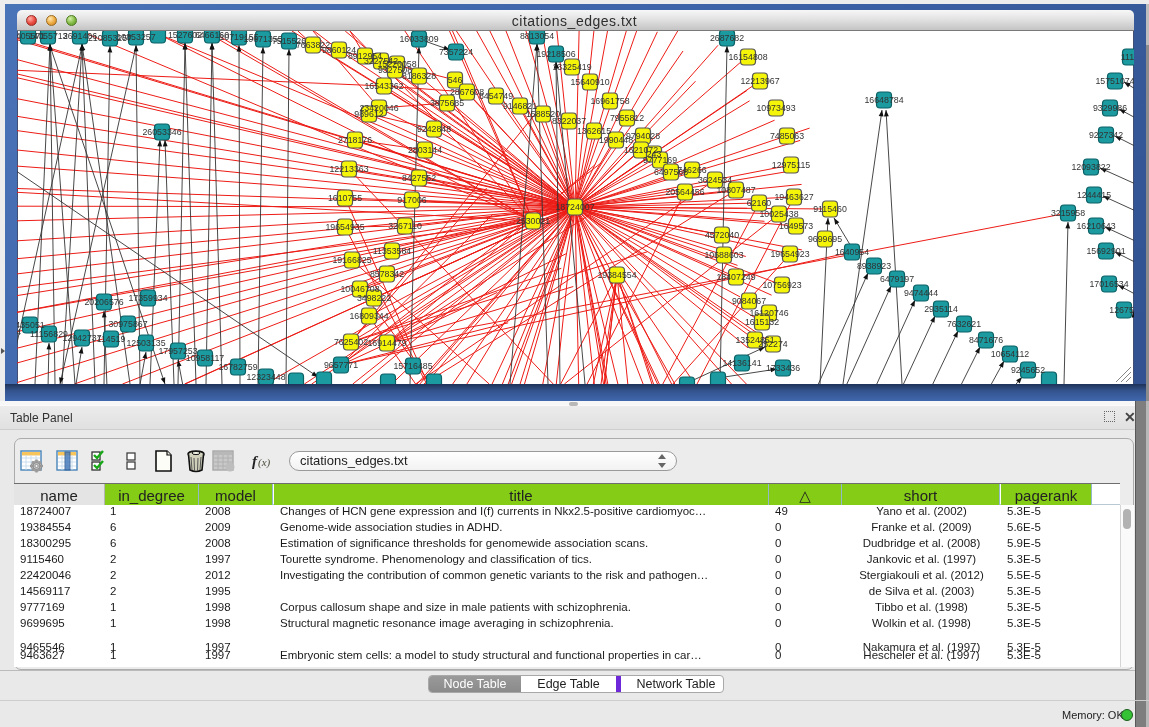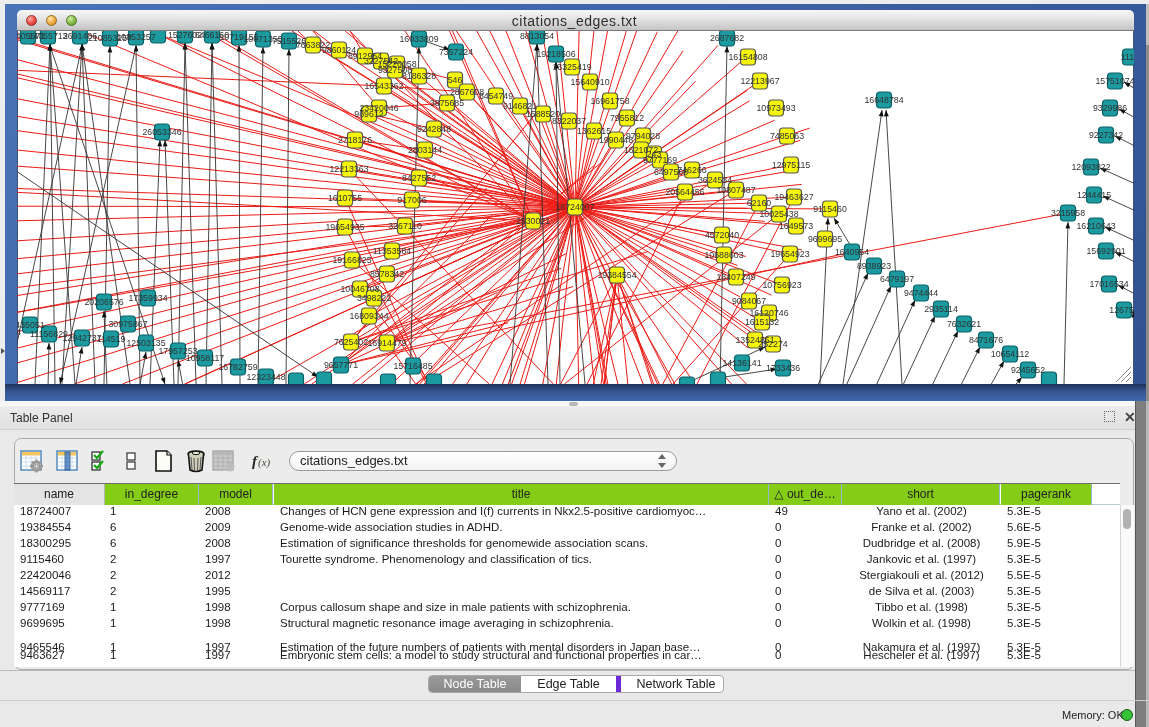--- a/index.html
+++ b/index.html
@@ -19,21 +19,21 @@
 #canvas{left:17px;top:31px;width:1117px;height:353px;background:#fff;overflow:hidden;box-shadow:inset 1px 0 0 #3f4f76,inset -1px 0 0 #3f4f76}
 #leftarrow{left:1px;top:348px;width:0;height:0;border-left:4px solid #555;border-top:3px solid transparent;border-bottom:3px solid transparent}
 
 #botbg{left:0;top:401px;width:1135px;height:326px;background:#e9e9e9}
 #botgray{left:1135px;top:401px;width:11px;height:326px;background:#7e7e7e;border-left:1px solid #585858}
 #botgray2{left:1146px;top:401px;width:3px;height:326px;background:#b8b8b8}
 #tpbar{left:0;top:405px;width:1135px;height:25px;background:linear-gradient(180deg,#ececec,#e0e0e0);border-top:1px solid #fafafa;border-bottom:1px solid #cfcfcf}
 #tptitle{left:10px;top:411px;font-size:12px;color:#333}
 #tpx{left:1124px;top:409px;font-size:14px;color:#444;font-weight:bold}
 #panel{left:14px;top:438px;width:1120px;height:232px;border:1px solid #ababab;border-radius:7px;background:#ececec}
-#thead{left:14px;top:483px;width:1106px;height:22px;border-top:1px solid #6e6e6e;border-bottom:1px solid #b9c9d2;background:#fff;font-size:12px;color:#222}
+#thead{left:14px;top:483px;width:1106px;height:22px;border-top:1px solid #6e6e6e;border-bottom:1px solid #b9c9d2;background:#fff;font-size:15px;color:#222}
 .th{position:absolute;text-align:center;border-right:1px solid #93b8cc;height:21px;top:0;padding-top:3px;background:#84cc16}
 #tbody{left:14px;top:505px;width:1106px;height:162px;background:#fff}
 .trow{position:absolute;left:14px;width:1106px;height:16px;font-size:11.5px;color:#1a1a1a;white-space:nowrap}
 .c{position:absolute;overflow:hidden}
 .c1{left:6px;width:92px}.c2{left:96px;width:90px}.c3{left:191px;width:70px}
 .c4{left:266px;width:490px}.c5{left:761px;width:66px}
 .c6{left:828px;width:159px;text-align:center}.c7{left:993px;width:92px}
 #sbtrack{left:1120px;top:505px;width:14px;height:162px;background:#fafafa;border-left:1px solid #d5d5d5}
 #sbthumb{left:1123px;top:509px;width:8px;height:20px;background:#b2b2b2;border-radius:4px}
 #pbotline{left:0;top:670px;width:1135px;height:1px;background:#bbb}
@@ -873,21 +873,21 @@
     <span class="c c5">49</span>
     <span class="c c6">Yano et al. (2002)</span>
     <span class="c c7">5.3E-5</span>
   </div>
 <div class="trow" style="top:521px">
     <span class="c c1">19384554</span>
     <span class="c c2">6</span>
     <span class="c c3">2009</span>
     <span class="c c4">Genome-wide association studies in ADHD.</span>
     <span class="c c5">0</span>
-    <span class="c c6">Franke et al. (2002)</span>
+    <span class="c c6">Franke et al. (2009)</span>
     <span class="c c7">5.6E-5</span>
   </div>
 <div class="trow" style="top:537px">
     <span class="c c1">18300295</span>
     <span class="c c2">6</span>
     <span class="c c3">2008</span>
     <span class="c c4">Estimation of significance thresholds for genomewide association scans.</span>
     <span class="c c5">0</span>
     <span class="c c6">Dudbridge et al. (2008)</span>
     <span class="c c7">5.9E-5</span>
@@ -898,20 +898,21 @@
     <span class="c c3">1997</span>
     <span class="c c4">Tourette syndrome. Phenomenology and classification of tics.</span>
     <span class="c c5">0</span>
     <span class="c c6">Jankovic et al. (1997)</span>
     <span class="c c7">5.3E-5</span>
   </div>
 <div class="trow" style="top:569px">
     <span class="c c1">22420046</span>
     <span class="c c2">2</span>
     <span class="c c3">2012</span>
+    <span class="c c4">Investigating the contribution of common genetic variants to the risk and pathogen…</span>
     <span class="c c5">0</span>
     <span class="c c6">Stergiakouli et al. (2012)</span>
     <span class="c c7">5.5E-5</span>
   </div>
 <div class="trow" style="top:585px">
     <span class="c c1">14569117</span>
     <span class="c c2">2</span>
     <span class="c c3">1995</span>
     <span class="c c5">0</span>
     <span class="c c6">de Silva et al. (2003)</span>
@@ -932,21 +933,20 @@
     <span class="c c3">1998</span>
     <span class="c c4">Structural magnetic resonance image averaging in schizophrenia.</span>
     <span class="c c5">0</span>
     <span class="c c6">Wolkin et al. (1998)</span>
     <span class="c c7">5.3E-5</span>
   </div>
 <div class="trow" style="top:641px">
     <span class="c c1">9465546</span>
     <span class="c c2">1</span>
     <span class="c c3">1997</span>
-    <span class="c c4">Estimation of the future numbers of patients with mental disorders in Japan base…</span>
     <span class="c c5">0</span>
     <span class="c c6">Nakamura et al. (1997)</span>
     <span class="c c7">5.3E-5</span>
   </div>
 <div class="trow" style="top:649px">
     <span class="c c1">9463627</span>
     <span class="c c2">1</span>
     <span class="c c3">1997</span>
     <span class="c c4">Embryonic stem cells: a model to study structural and functional properties in car…</span>
     <span class="c c5">0</span>

